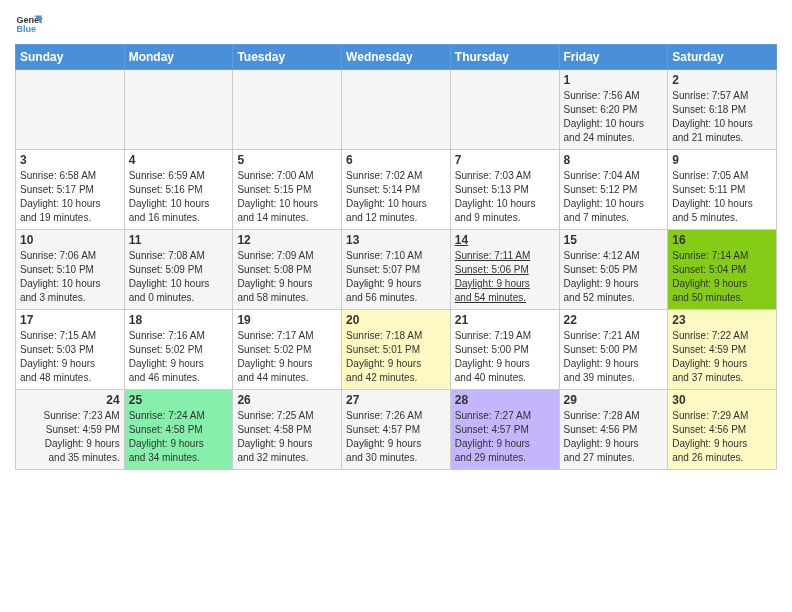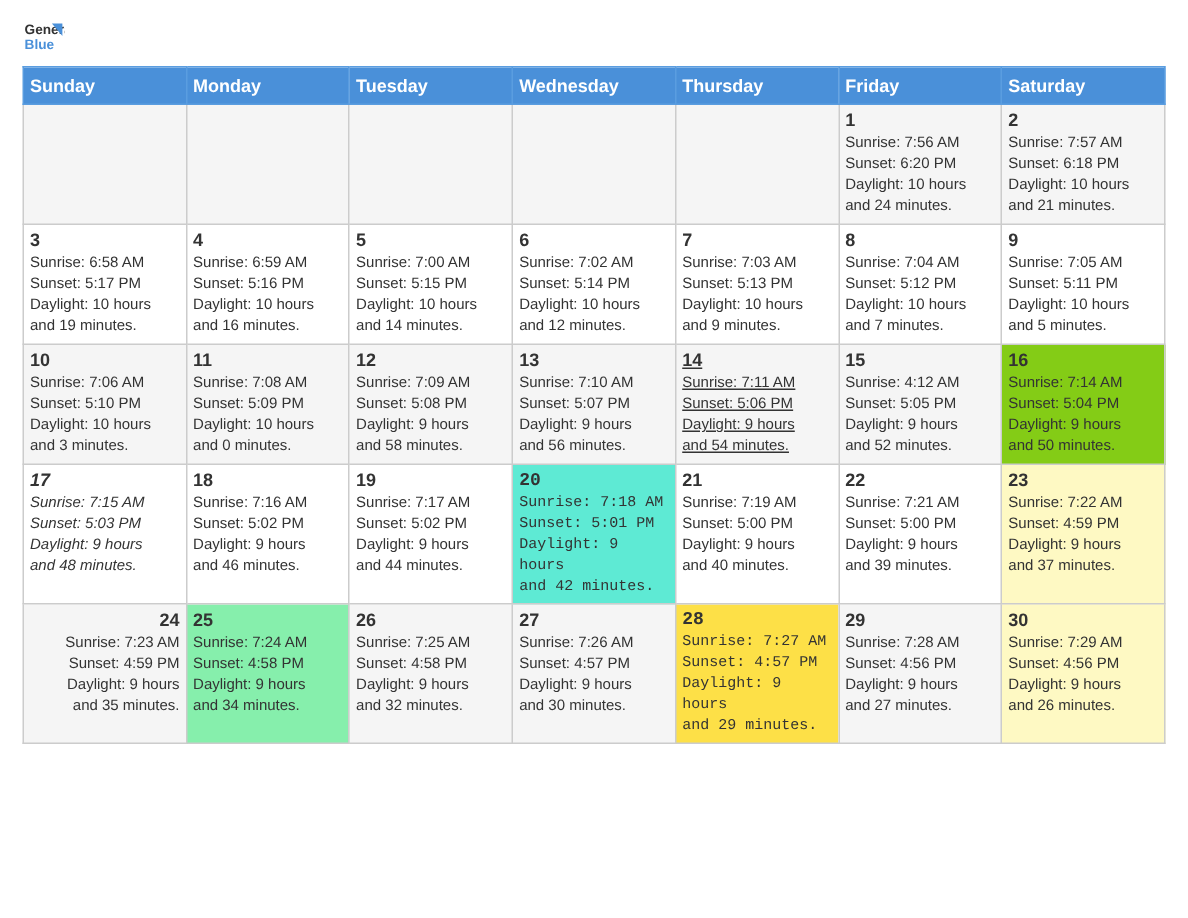--- a/index.html
+++ b/index.html
@@ -231,42 +231,42 @@
           </td>
           <td style="background: #84cc16; margin-top: 20px;">
             <div class="day-num">16</div>
             <div class="day-info" style="white-space: pre-line;">Sunrise: 7:14 AM
 Sunset: 5:04 PM
 Daylight: 9 hours
 and 50 minutes.</div>
           </td>
         </tr>
         <tr>
-          <td style="background: rgb(255, 255, 255); font-style: italic;">
+          <td style="background: rgb(255, 255, 255);">
             <div class="day-num">17</div>
             <div class="day-info" style="white-space: pre-line;">Sunrise: 7:15 AM
 Sunset: 5:03 PM
 Daylight: 9 hours
 and 48 minutes.</div>
           </td>
           <td style="background: rgb(255, 255, 255);">
             <div class="day-num">18</div>
             <div class="day-info" style="white-space: pre-line;">Sunrise: 7:16 AM
 Sunset: 5:02 PM
 Daylight: 9 hours
 and 46 minutes.</div>
           </td>
           <td style="background: rgb(255, 255, 255);">
             <div class="day-num">19</div>
             <div class="day-info" style="white-space: pre-line;">Sunrise: 7:17 AM
 Sunset: 5:02 PM
 Daylight: 9 hours
 and 44 minutes.</div>
           </td>
-          <td style="background: #5eead4; font-family: Liberation Mono, monospace;">
+          <td style="background: #fef9c3;">
             <div class="day-num">20</div>
             <div class="day-info" style="white-space: pre-line;">Sunrise: 7:18 AM
 Sunset: 5:01 PM
 Daylight: 9 hours
 and 42 minutes.</div>
           </td>
           <td style="background: rgb(255, 255, 255);">
             <div class="day-num">21</div>
             <div class="day-info" style="white-space: pre-line;">Sunrise: 7:19 AM
 Sunset: 5:00 PM
@@ -310,21 +310,21 @@
 Daylight: 9 hours
 and 32 minutes.</div>
           </td>
           <td style="background: rgb(245, 245, 245);">
             <div class="day-num">27</div>
             <div class="day-info" style="white-space: pre-line;">Sunrise: 7:26 AM
 Sunset: 4:57 PM
 Daylight: 9 hours
 and 30 minutes.</div>
           </td>
-          <td style="background: #fde047; font-family: Liberation Mono, monospace;">
+          <td style="background: #c4b5fd;">
             <div class="day-num">28</div>
             <div class="day-info" style="white-space: pre-line;">Sunrise: 7:27 AM
 Sunset: 4:57 PM
 Daylight: 9 hours
 and 29 minutes.</div>
           </td>
           <td style="background: rgb(245, 245, 245);">
             <div class="day-num">29</div>
             <div class="day-info" style="white-space: pre-line;">Sunrise: 7:28 AM
 Sunset: 4:56 PM

